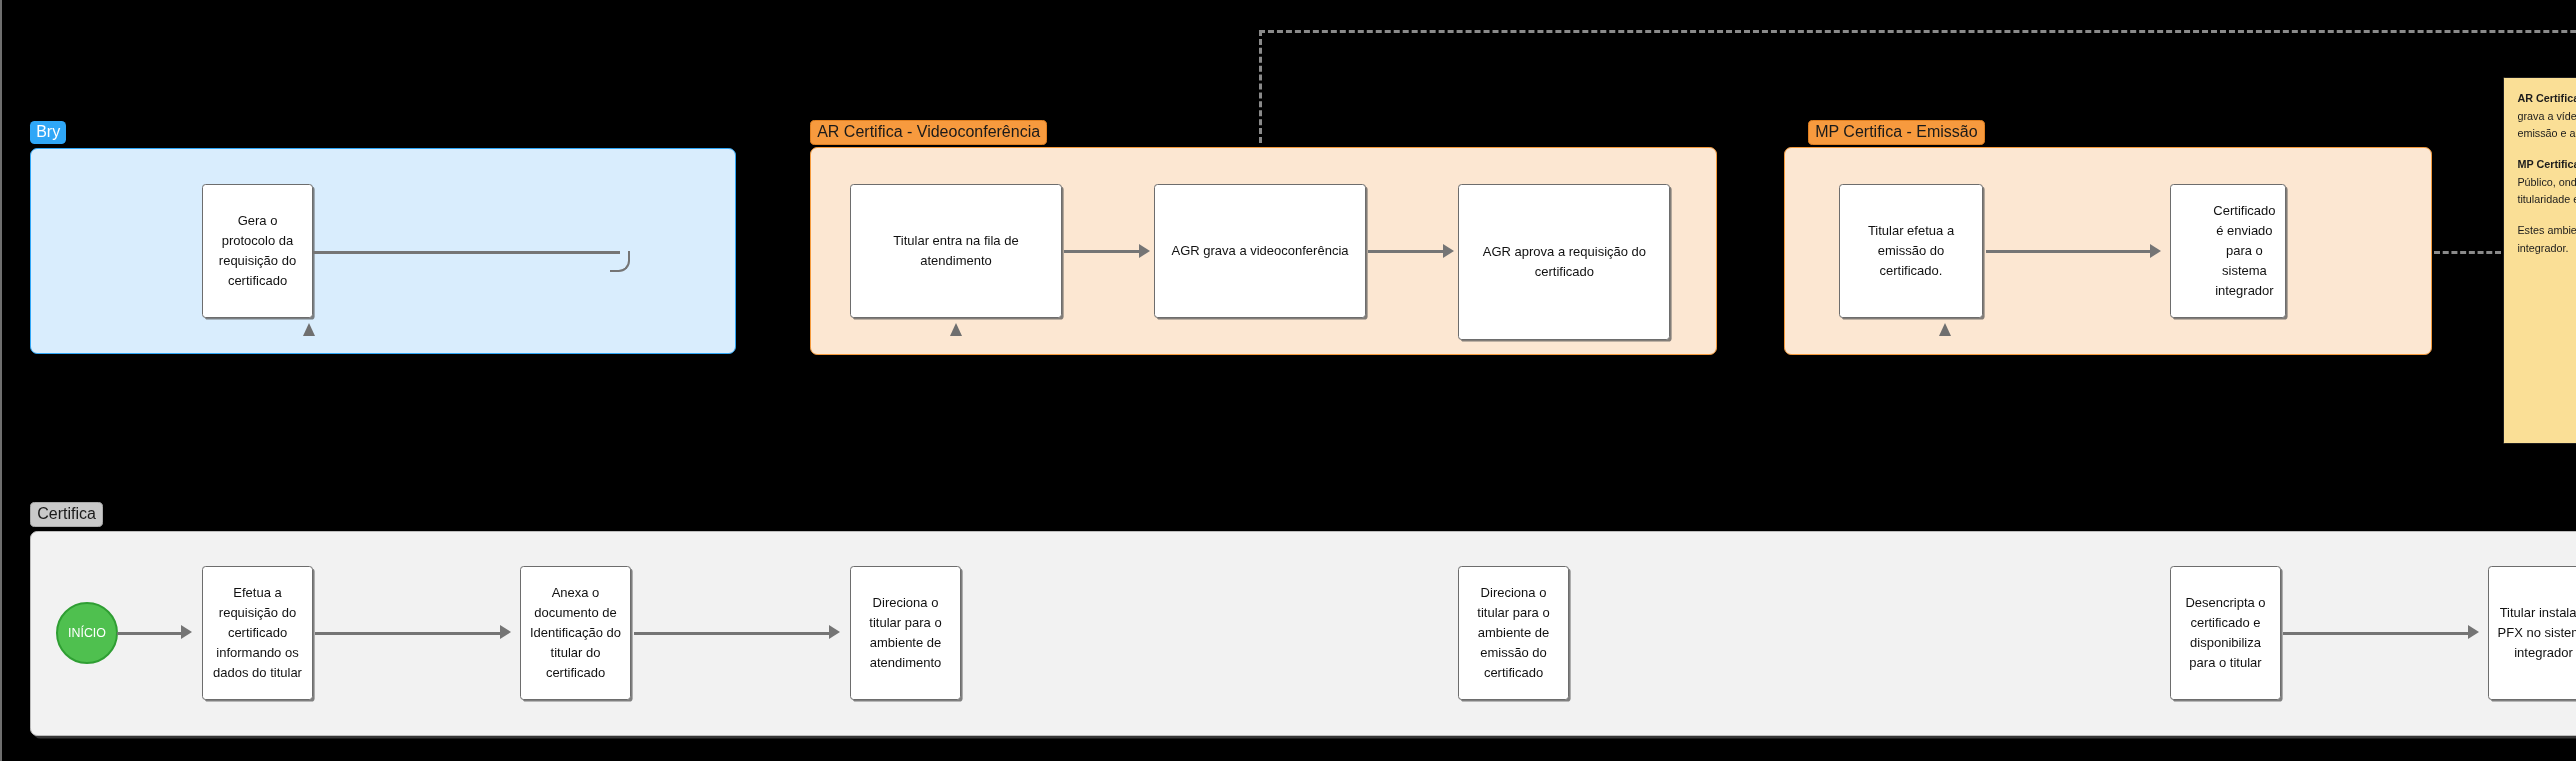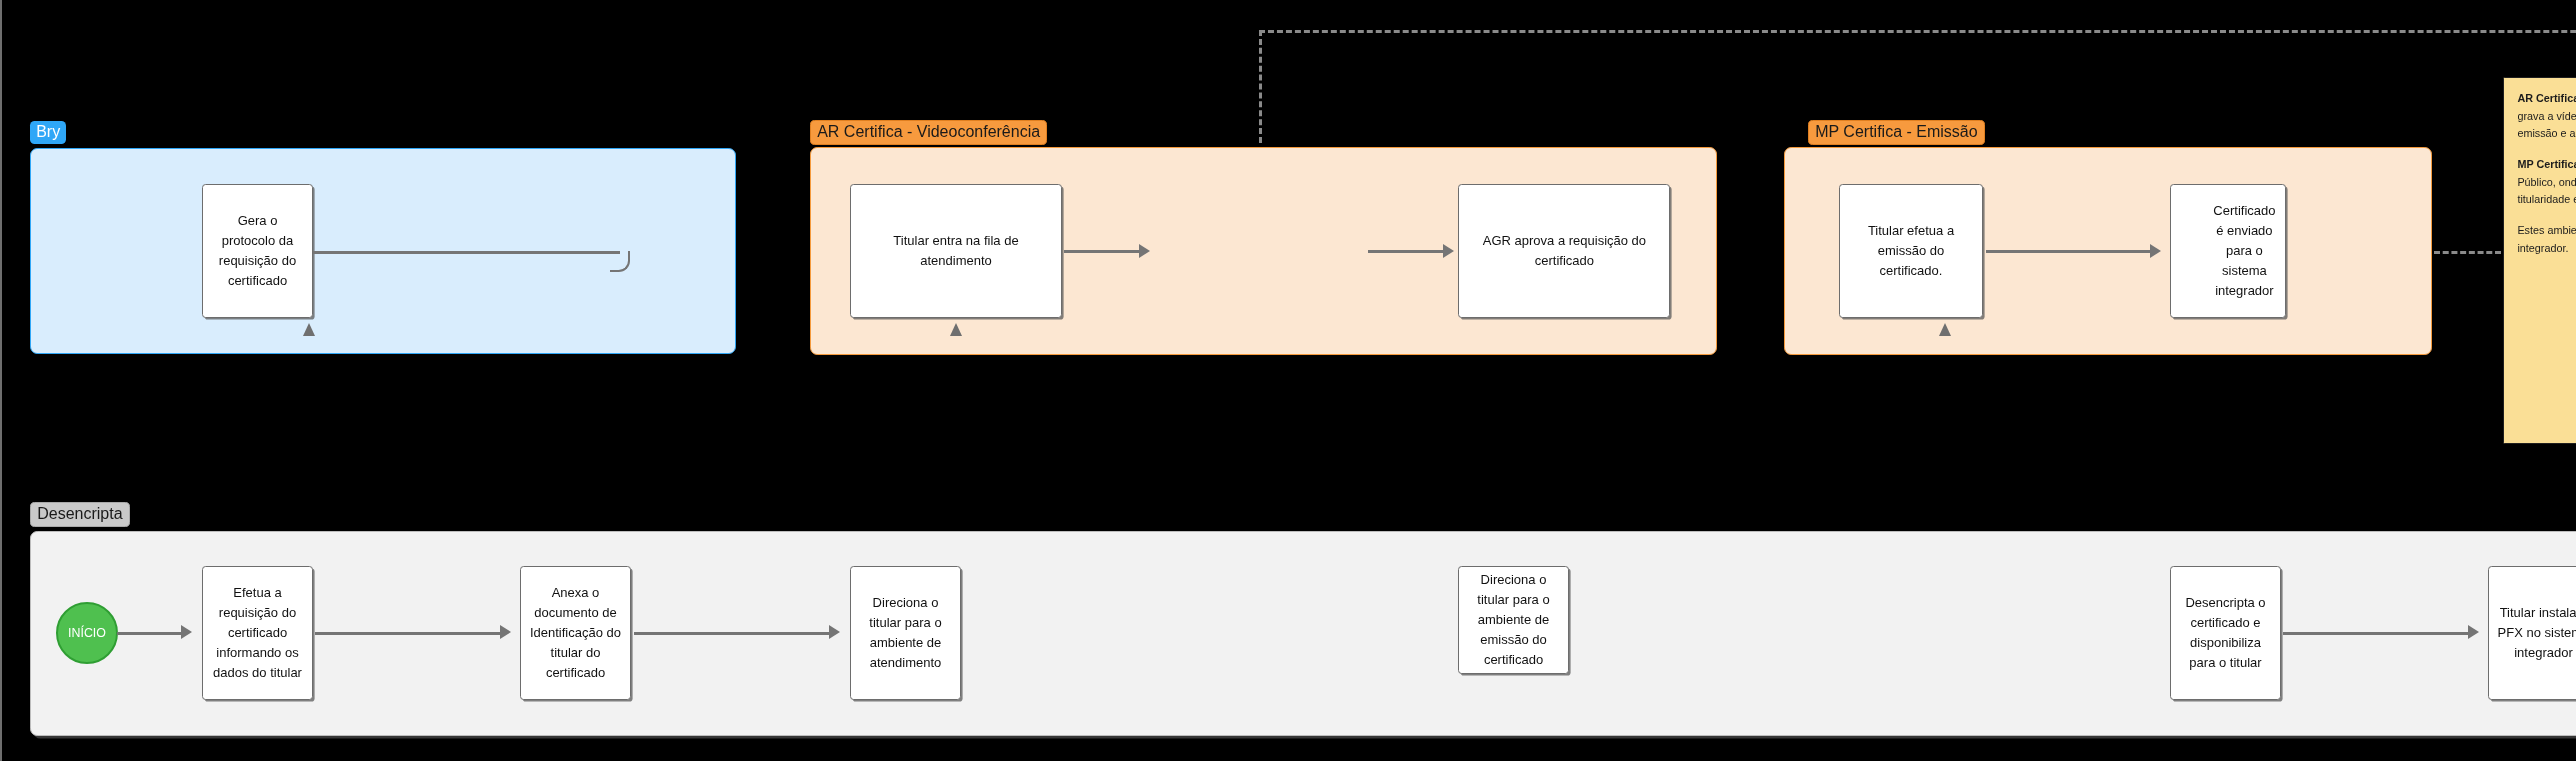--- a/index.html
+++ b/index.html
@@ -75,21 +75,22 @@
   <div class="thin v" style="left:626px;top:268px;height:270px;"></div>
   <div class="arrow a2-down" style="left:620px;top:532px;"></div>
 
   <div class="thin v" style="left:309px;top:334px;height:197px;"></div>
   <div class="arrow a2-up" style="left:303px;top:323px;"></div>
 
   <div class="lane-tag tag-orange" style="left:810px;top:120px;"><span>AR Certifica - Videoconferência</span></div>
   <div class="lane lane-orange" style="left:810px;top:147px;width:907px;height:208px;"></div>
 
   <div class="node" style="left:850px;top:184px;width:212px;height:134px;">Titular entra na fila de atendimento</div>
-  <div class="node" style="left:1458px;top:184px;width:212px;height:134px;padding-left:8px;">AGR aprova a requisição do certificado</div>
+  <div class="node" style="left:1154px;top:184px;width:212px;height:134px;">AGR grava a videoconferência</div>
+  <div class="node" style="left:1458px;top:184px;width:212px;height:156px;padding-left:8px;">AGR aprova a requisição do certificado</div>
 
   <div class="edge h" style="left:1064px;top:250px;width:75px;"></div>
   <div class="arrow a-right" style="left:1139px;top:244px;"></div>
   <div class="edge h" style="left:1368px;top:250px;width:75px;"></div>
   <div class="arrow a-right" style="left:1443px;top:244px;"></div>
 
   <div class="thin v" style="left:956px;top:334px;height:197px;"></div>
   <div class="arrow a2-up" style="left:950px;top:323px;"></div>
 
   <div class="thin v" style="left:1564px;top:319px;height:218px;"></div>
@@ -116,29 +117,29 @@
       <b>AR Certifica - Vídeoconferência:</b><span> O AGR da Certifica coleta a biometria, grava a vídeoconferência, verifica os dados do titular, envia o código de emissão e aprova a requisição do certificado.</span>
     </p>
     <p>
       <b>MP Certifica - Emissão:</b><span> Ambiente de emissão, também chamado de Módulo Público, onde o titular informa o código de emissão, assina o termo de titularidade e define a senha de proteção do certificado (PFX).</span>
     </p>
     <p>
       <span>Estes ambientes podem ser Embedados diretamente no sistema do integrador.</span>
     </p>
   </div>
 
-  <div class="lane-tag tag-gray" style="left:30px;top:502px;"><span>Desencripta</span></div>
+  <div class="lane-tag tag-gray" style="left:30px;top:502px;"><span>Certifica</span></div>
   <div class="lane lane-gray" style="left:30px;top:531px;width:2844px;height:205px;"></div>
 
   <div class="term term-start" style="left:56px;top:602px;width:62px;height:62px;">INÍCIO</div>
 
   <div class="node" style="left:202px;top:566px;width:111px;height:134px;">Efetua a requisição do certificado informando os dados do titular</div>
   <div class="node" style="left:520px;top:566px;width:111px;height:134px;">Anexa o documento de Identificação do titular do certificado</div>
   <div class="node" style="left:850px;top:566px;width:111px;height:134px;">Direciona o titular para o ambiente de atendimento</div>
-  <div class="node" style="left:1458px;top:566px;width:111px;height:108px;">Direciona o titular para o ambiente de emissão do certificado</div>
+  <div class="node" style="left:1458px;top:566px;width:111px;height:134px;">Direciona o titular para o ambiente de emissão do certificado</div>
   <div class="node" style="left:2170px;top:566px;width:111px;height:134px;">Desencripta o certificado e disponibiliza para o titular</div>
   <div class="node" style="left:2488px;top:566px;width:111px;height:134px;">Titular instala o PFX no sistema integrador</div>
 
   <div class="edge h" style="left:117px;top:632px;width:65px;"></div>
   <div class="arrow a-right" style="left:181px;top:625px;"></div>
 
   <div class="edge h" style="left:315px;top:632px;width:185px;"></div>
   <div class="arrow a-right" style="left:500px;top:625px;"></div>
 
   <div class="edge h" style="left:634px;top:632px;width:197px;"></div>

